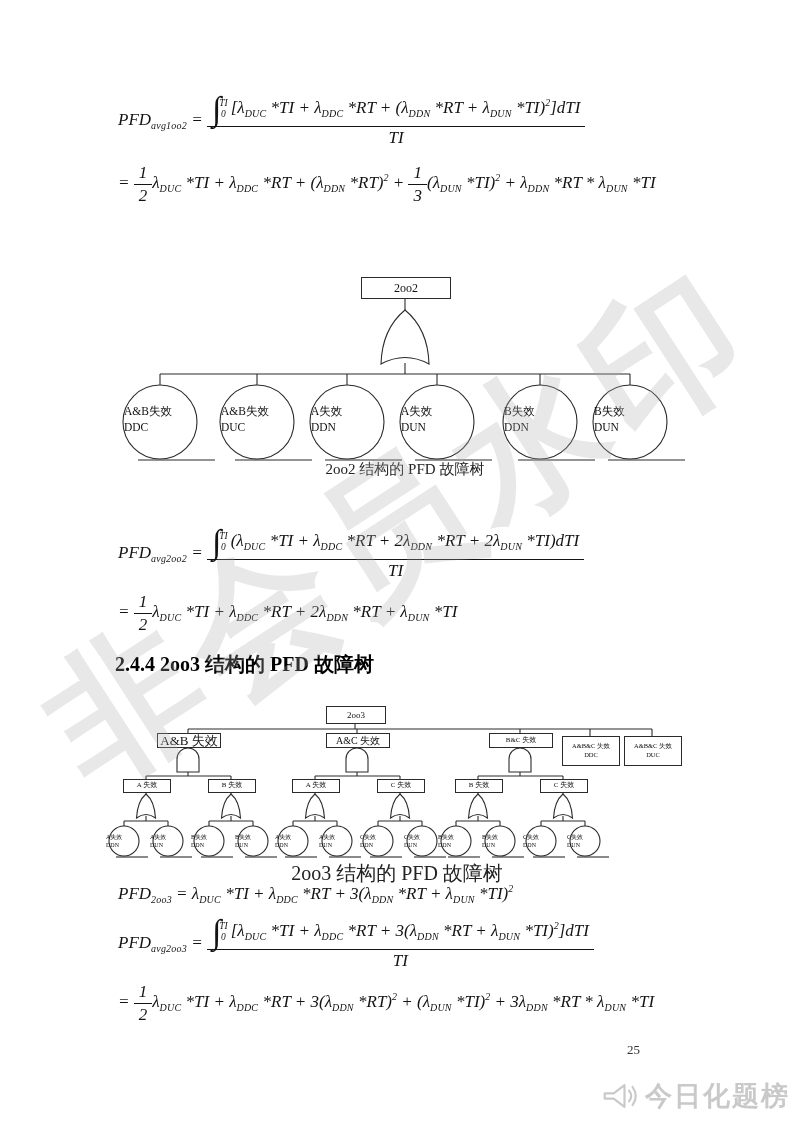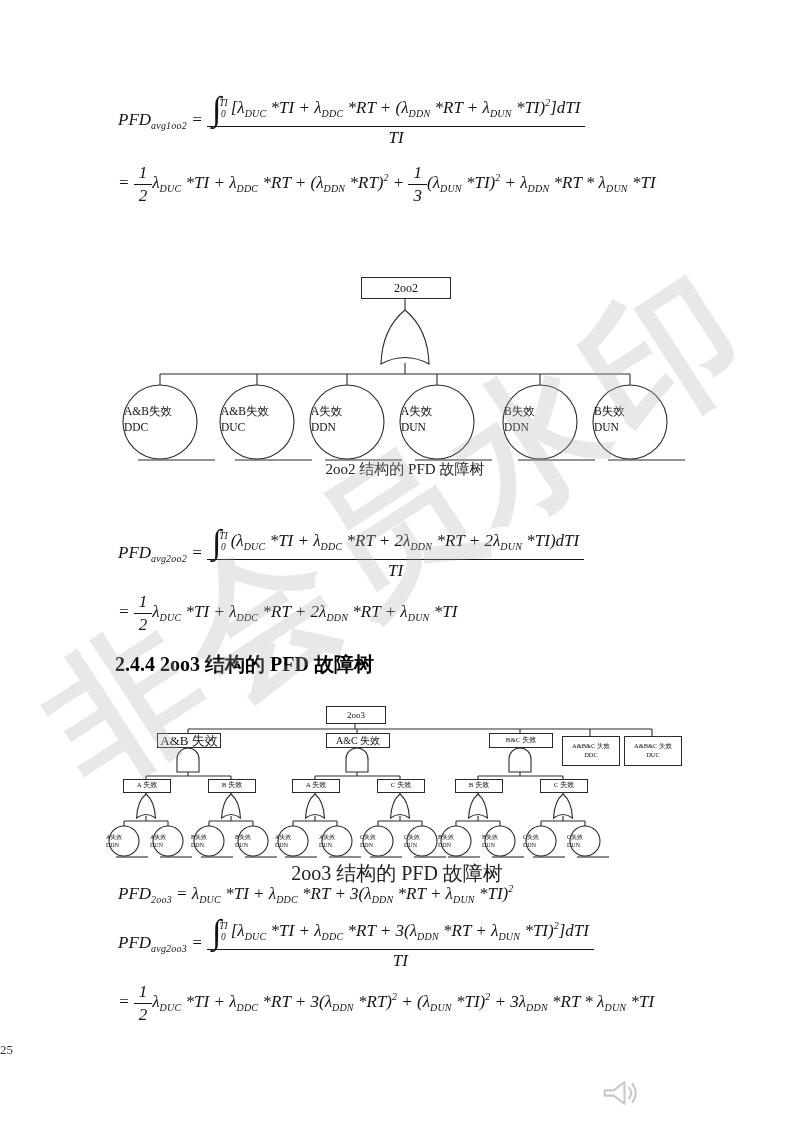--- a/index.html
+++ b/index.html
@@ -32,22 +32,22 @@
   .ftbox{position:absolute;border:1px solid #2b2b2b;background:#fff;display:flex;
          flex-direction:column;align-items:center;justify-content:center;text-align:center;
          font-family:"Liberation Serif",serif;color:#111;line-height:1.35;}
   .circ-label{position:absolute;text-align:left;color:#111;line-height:1.35;}
 
   
   .wm-center{position:absolute;left:30px;top:320px;width:740px;height:420px;display:flex;
              align-items:center;justify-content:center;font-size:150px;font-weight:bold;
              letter-spacing:10px;color:rgba(172,172,172,0.28);transform:rotate(-33deg);
              pointer-events:none;z-index:9;white-space:nowrap;}
-  .page-num{position:absolute;top:1042px;left:0;width:628px;text-align:left;
-            font-size:13px;color:#333;}
+  .page-num{position:absolute;top:1042px;left:0;width:628px;text-align:right;
+            font-size:13px;color:#333;padding-left:12px;}
   .footer-logo{position:absolute;left:602px;top:1078px;display:flex;align-items:center;gap:7px;
                color:#c9c9c9;font-size:27px;font-weight:bold;letter-spacing:2px;
                font-family:"Liberation Sans",sans-serif;text-shadow:1px 1px 0 #fff;}
 </style>
 </head>
 <body>
 
 <div class="page">
 
   <div class="m-row" style="top:94px"><span class="m-t">PFD</span><span class="m-sub">avg1oo2</span><span class="m-t"> = </span><span class="m-frac"><span class="m-num"><span class="m-int"><span class="m-int-s">∫</span><span class="m-int-l">
@@ -312,15 +312,16 @@
 
   <div class="page-num">25</div>
 
   <div class="wm-center">非会员水印</div>
   <div class="footer-logo">
     <svg width="36" height="30" viewBox="0 0 40 32">
       <path d="M3 13 L13 13 L25 4 L25 28 L13 19 L3 19 Z" fill="none" stroke="#c9c9c9" stroke-width="2.4" stroke-linejoin="round"></path>
       <path d="M30 10 Q35 16 30 22" fill="none" stroke="#c9c9c9" stroke-width="2.4" stroke-linecap="round"></path>
       <path d="M34 6 Q41 16 34 26" fill="none" stroke="#c9c9c9" stroke-width="2.4" stroke-linecap="round"></path>
     </svg>
+    <span>今日化题榜</span>
   </div>
 
 </div>
 
 </body></html>

